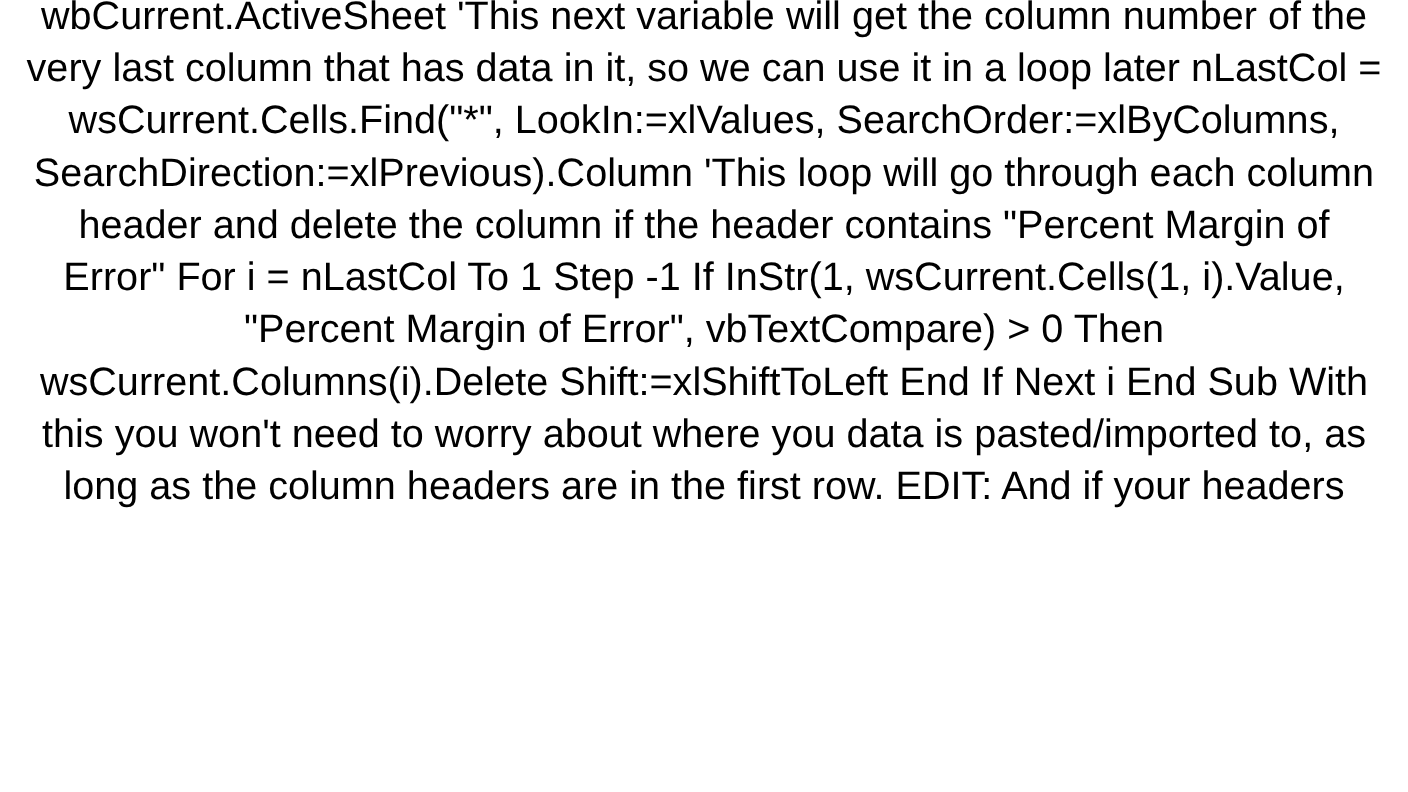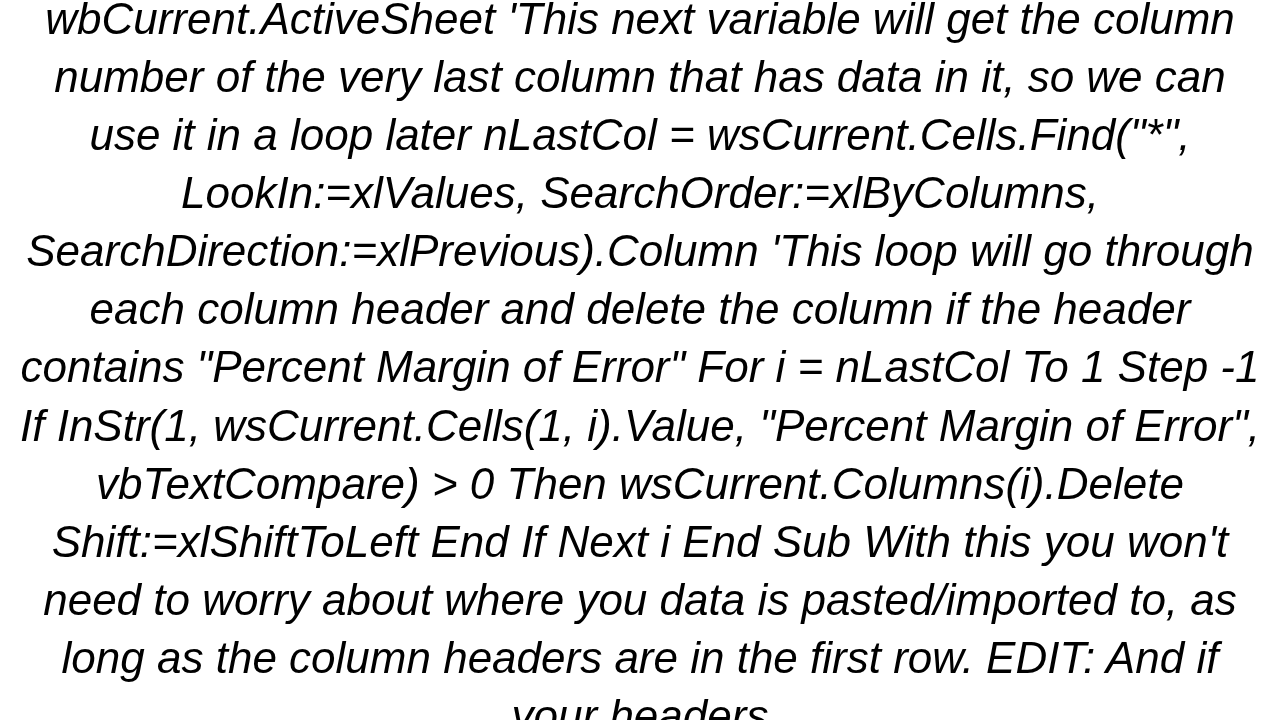--- a/index.html
+++ b/index.html
@@ -11,28 +11,27 @@
       width: 1280px;
       height: 720px;
       overflow: hidden;
       background: #ffffff;
     }
     .content {
       width: 1280px;
       height: 720px;
       padding: 0 20px;
       font-family: Arial, Helvetica, sans-serif;
-      font-size: 44px;
+      font-size: 36px;
       line-height: 1.32;
       color: #000000;
       text-align: center;
       display: flex;
       align-items: flex-start;
       justify-content: center;
-      font-style: italic;
     }
     .text-block {
       width: 100%;
       margin-top: -10px;
     }
   </style>
 </head>
 <body>
 
 <div class="content">

